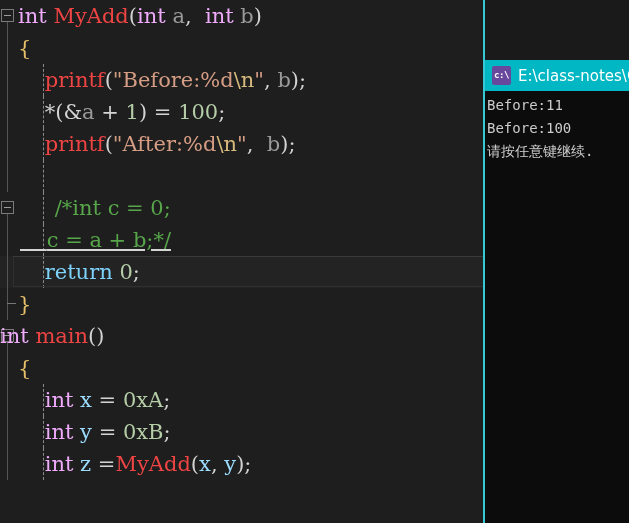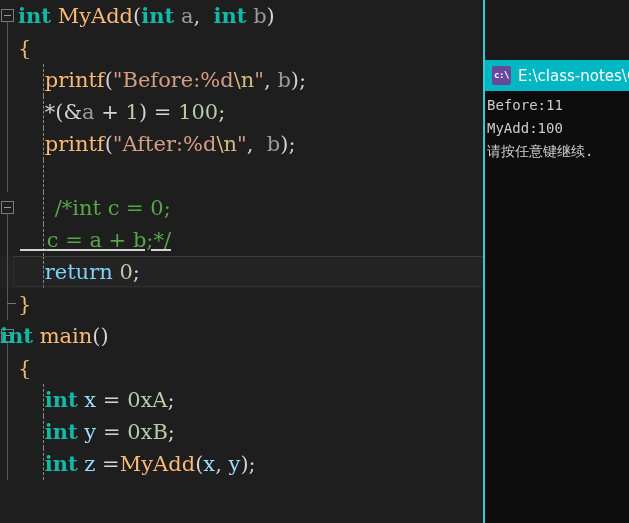--- a/index.html
+++ b/index.html
@@ -111,22 +111,22 @@
   .sep-above {
     position: absolute;
     left: 13px;
     right: 145px;
     top: 0;
     height: 1px;
     background: #2e2e2e;
   }
 
   
-  .t-keyword   { color: #14b8a6; font-weight: bold; }
-  .t-func      { color: #fdba74; }
+  .t-keyword   { color: #f0abfc; }
+  .t-func      { color: #ef4444; }
   .t-param     { color: #9a9a9a; }
   .t-paren1    { color: #d4d4d4; }
   .t-string    { color: #d69d85; }
   .t-escape    { color: #d7ba7d; }
   .t-number    { color: #b5cea8; }
   .t-comment   { color: #57a64a; }
   .t-ctrl      { color: #7dd3fc; }
   .t-brace     { color: #e8bf6a; }
   .t-var       { color: #9cdcfe; }
   .t-plain     { color: #d4d4d4; }
@@ -234,14 +234,14 @@
 <div id="right-strip"></div>
 <div id="right-strip-edge"></div>
 
 <div id="console-window">
   <div id="console-titlebar">
     <div id="console-icon">
       <span>c:\</span>
     </div>
     <div id="console-title-text">E:\class-notes\C</div>
   </div>
-  <div id="console-body"><div class="console-line">Before:11</div><div class="console-line">MyAdd:100</div><div class="console-line">请按任意键继续.</div></div>
+  <div id="console-body"><div class="console-line">Before:11</div><div class="console-line">Before:100</div><div class="console-line">请按任意键继续.</div></div>
 </div>
 
 </body></html>

